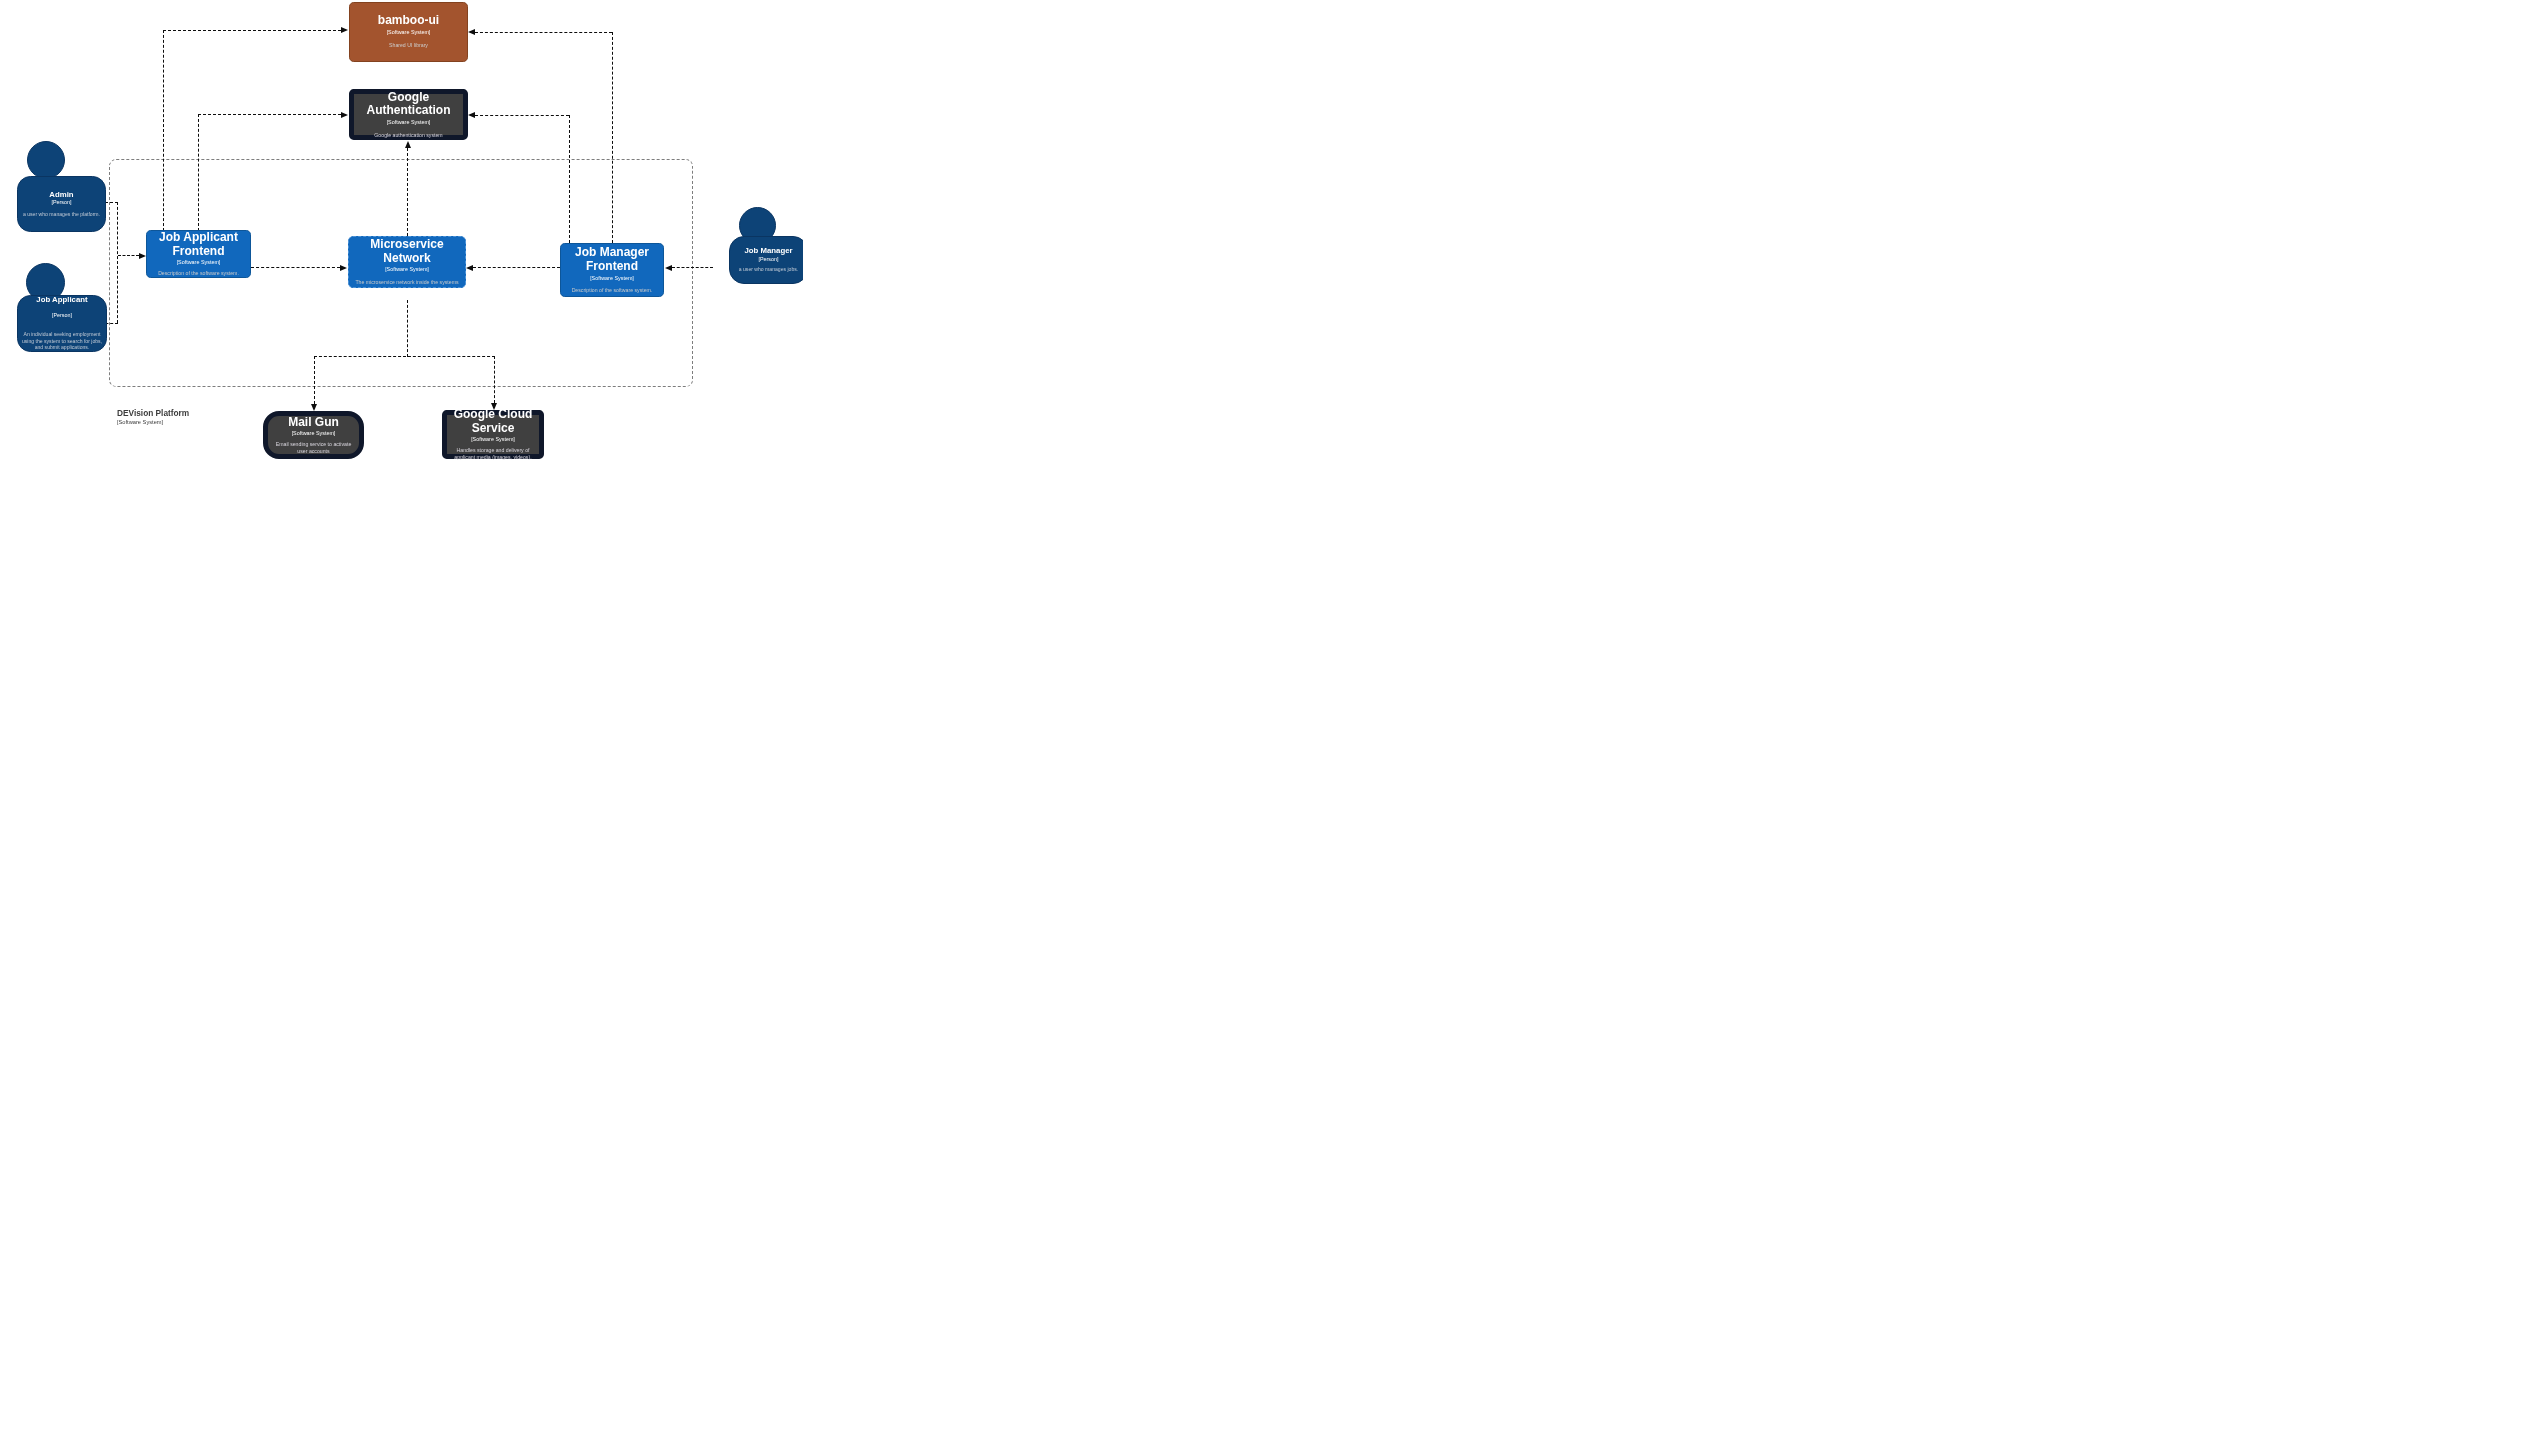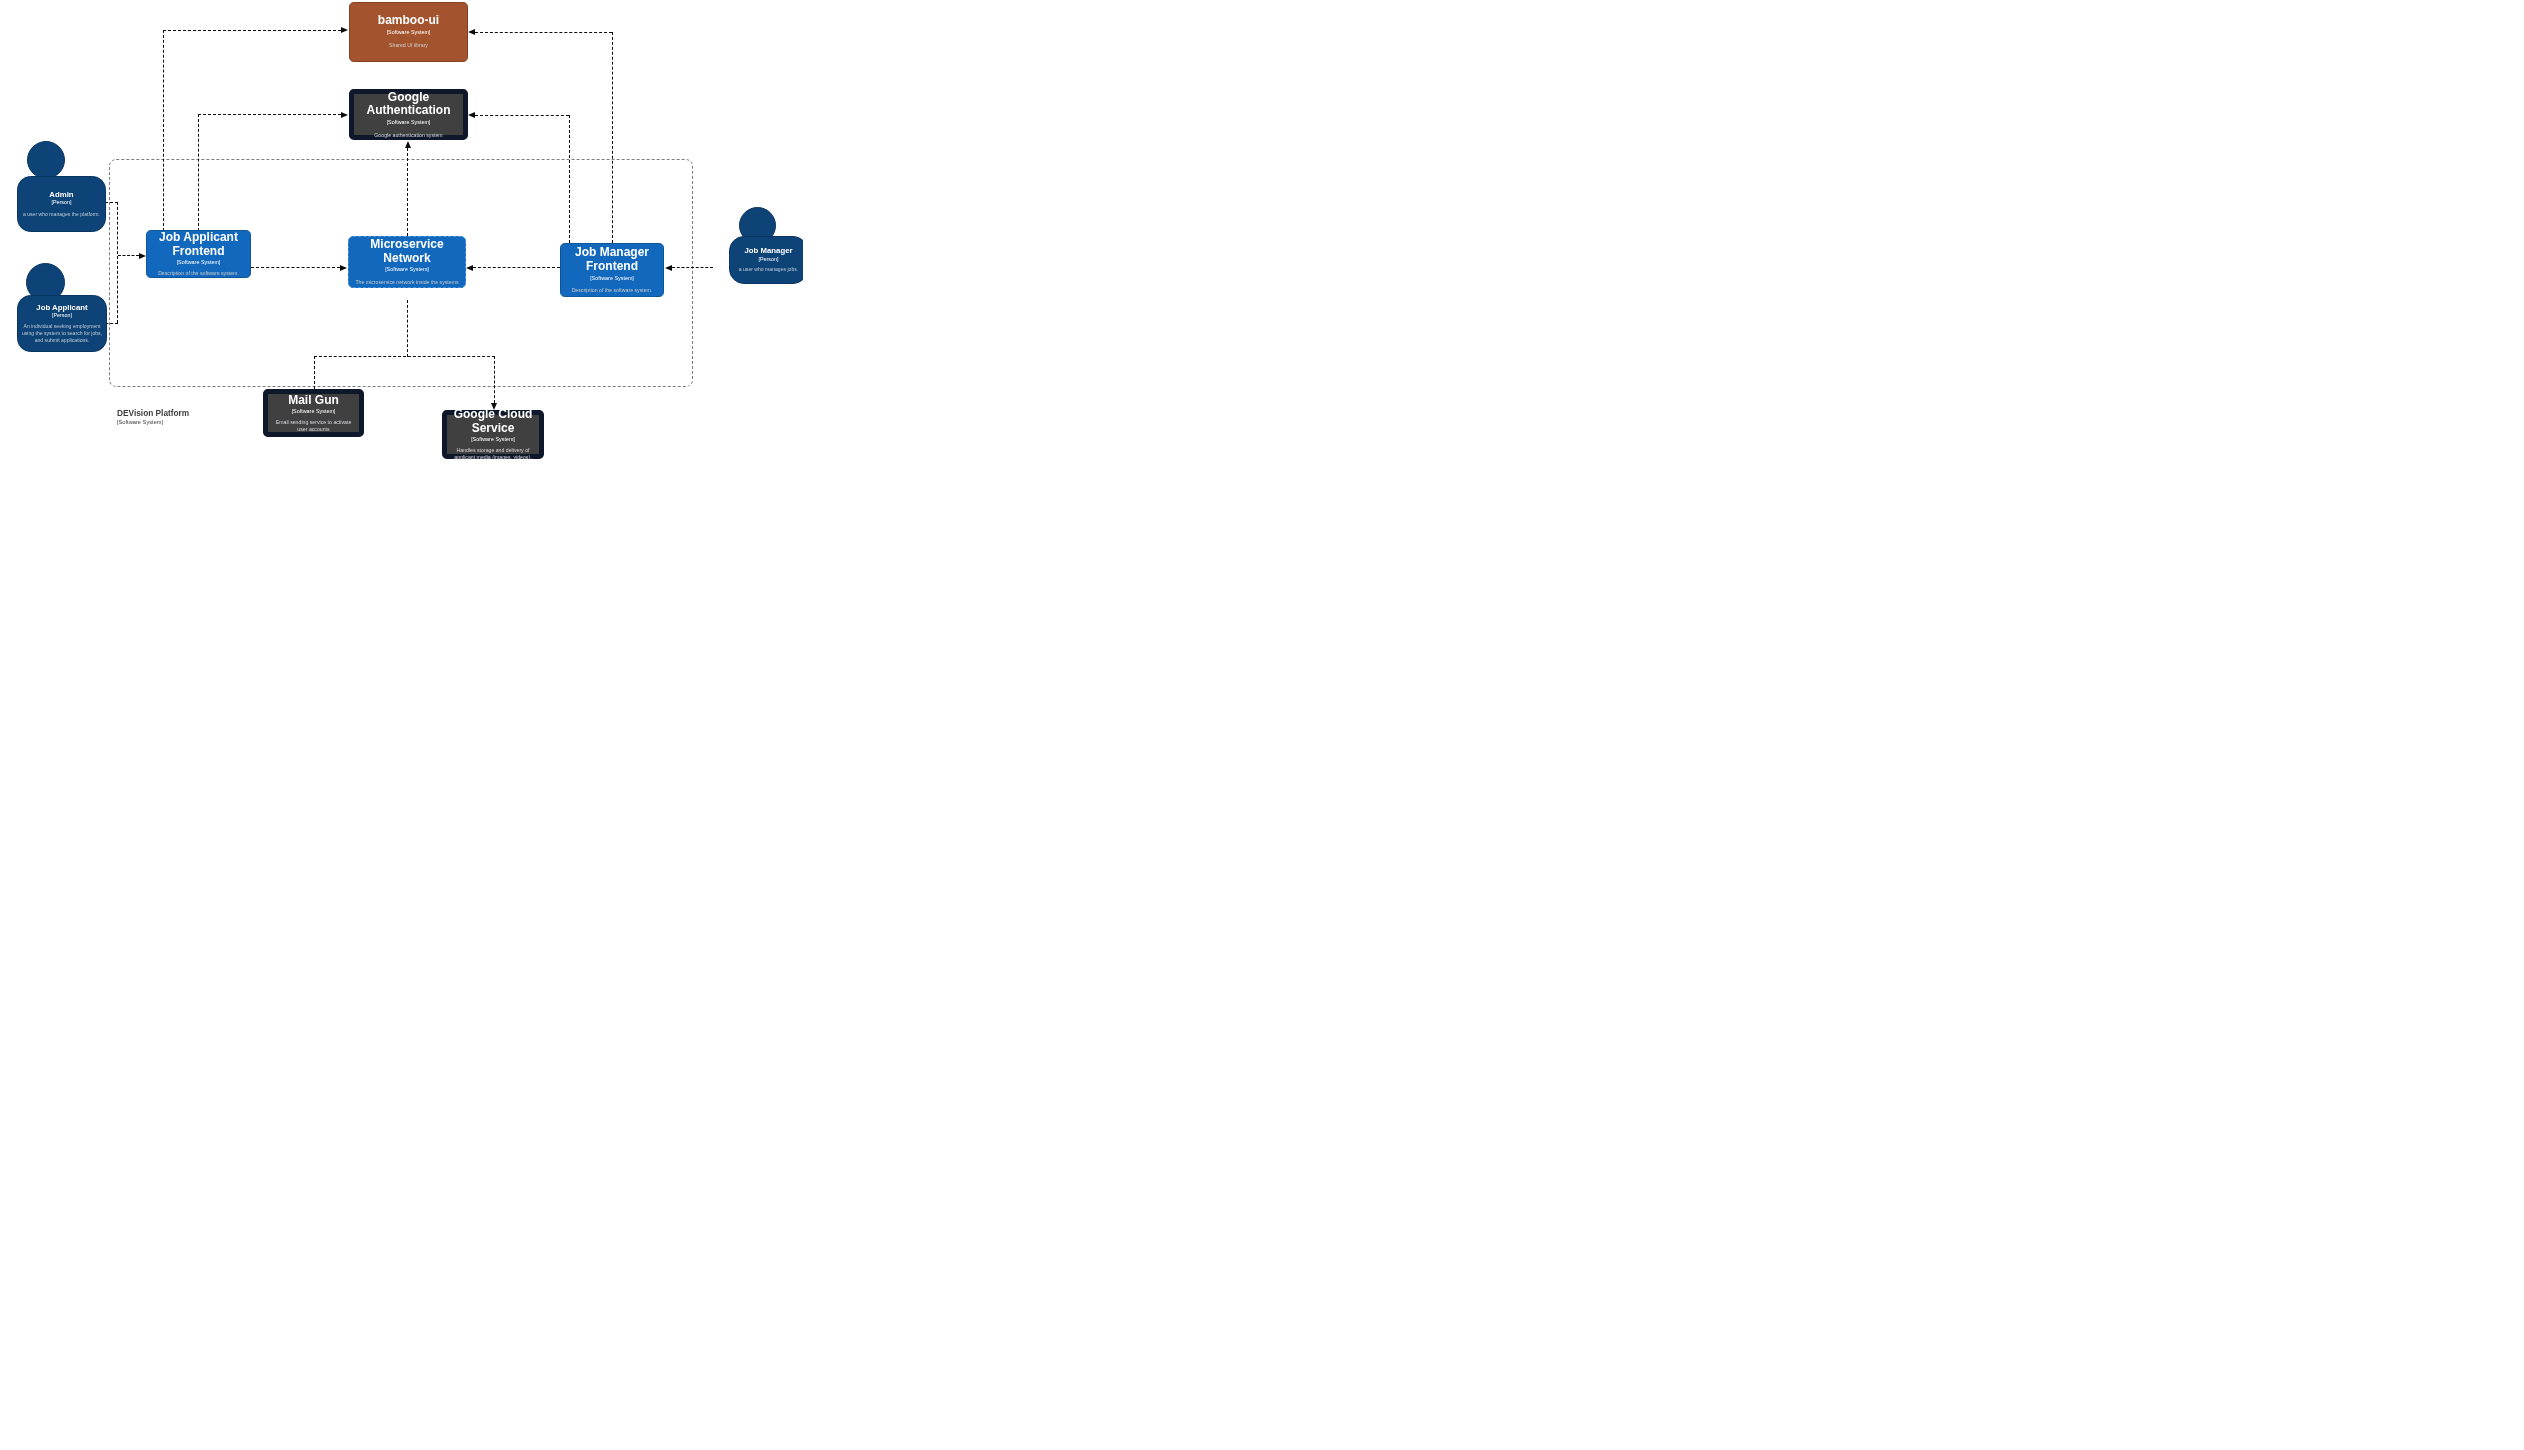--- a/index.html
+++ b/index.html
@@ -111,21 +111,21 @@
   </div>
 
   <div class="person-head" style="left:26.5px;top:141px;width:38px;height:38px;"></div>
   <div class="person-body" style="left:1px;top:176px;width:89px;height:56px;border-radius:13.5px;">
     <div class="title">Admin</div>
     <div class="subtitle">[Person]</div>
     <div class="desc">a user who manages the platform.</div>
   </div>
 
   <div class="person-head" style="left:26px;top:263px;width:39px;height:39px;"></div>
-  <div class="person-body" style="left:1px;top:295px;width:90px;height:57px;border-radius:13.5px;">
+  <div class="person-body" style="left:1px;top:295px;width:90px;height:57px;border-radius:13.5px;justify-content:space-between;">
     <div class="title">Job Applicant</div>
     <div class="subtitle">[Person]</div>
     <div class="desc">An individual seeking employment using the system to search for jobs, and submit applications.</div>
   </div>
 
   <div class="person-head" style="left:739px;top:207px;width:37px;height:37px;"></div>
   <div class="person-body" style="left:713px;top:236px;width:79px;height:48px;border-radius:15px;">
     <div class="title">Job Manager</div>
     <div class="subtitle">[Person]</div>
     <div class="desc" style="margin-top:3.6px;">a user who manages jobs.</div>
@@ -142,21 +142,21 @@
     <div class="subtitle">[Software System]</div>
     <div class="desc" style="color:#c9c9c9;padding:0 2.1px;">The microservice network inside the systems</div>
   </div>
 
   <div class="node sys" style="left:560px;top:243px;width:104px;height:54px;">
     <div class="title">Job Manager Frontend</div>
     <div class="subtitle">[Software System]</div>
     <div class="desc" style="margin-top:5.7px;">Description of the software system.</div>
   </div>
 
-  <div class="node ext" style="left:263px;top:389px;width:101px;height:48px;">
+  <div class="node ext" style="left:263px;top:411px;width:101px;height:48px;border-radius:16px;">
     <div class="title">Mail Gun</div>
     <div class="subtitle">[Software System]</div>
     <div class="desc" style="margin-top:4.7px;">Email sending service to activate user accounts</div>
   </div>
 
   <div class="node ext" style="left:442px;top:410px;width:102px;height:49px;">
     <div class="title">Google Cloud Service</div>
     <div class="subtitle">[Software System]</div>
     <div class="desc" style="margin-top:4.7px;">Handles storage and delivery of applicant media (images, videos).</div>
   </div>

